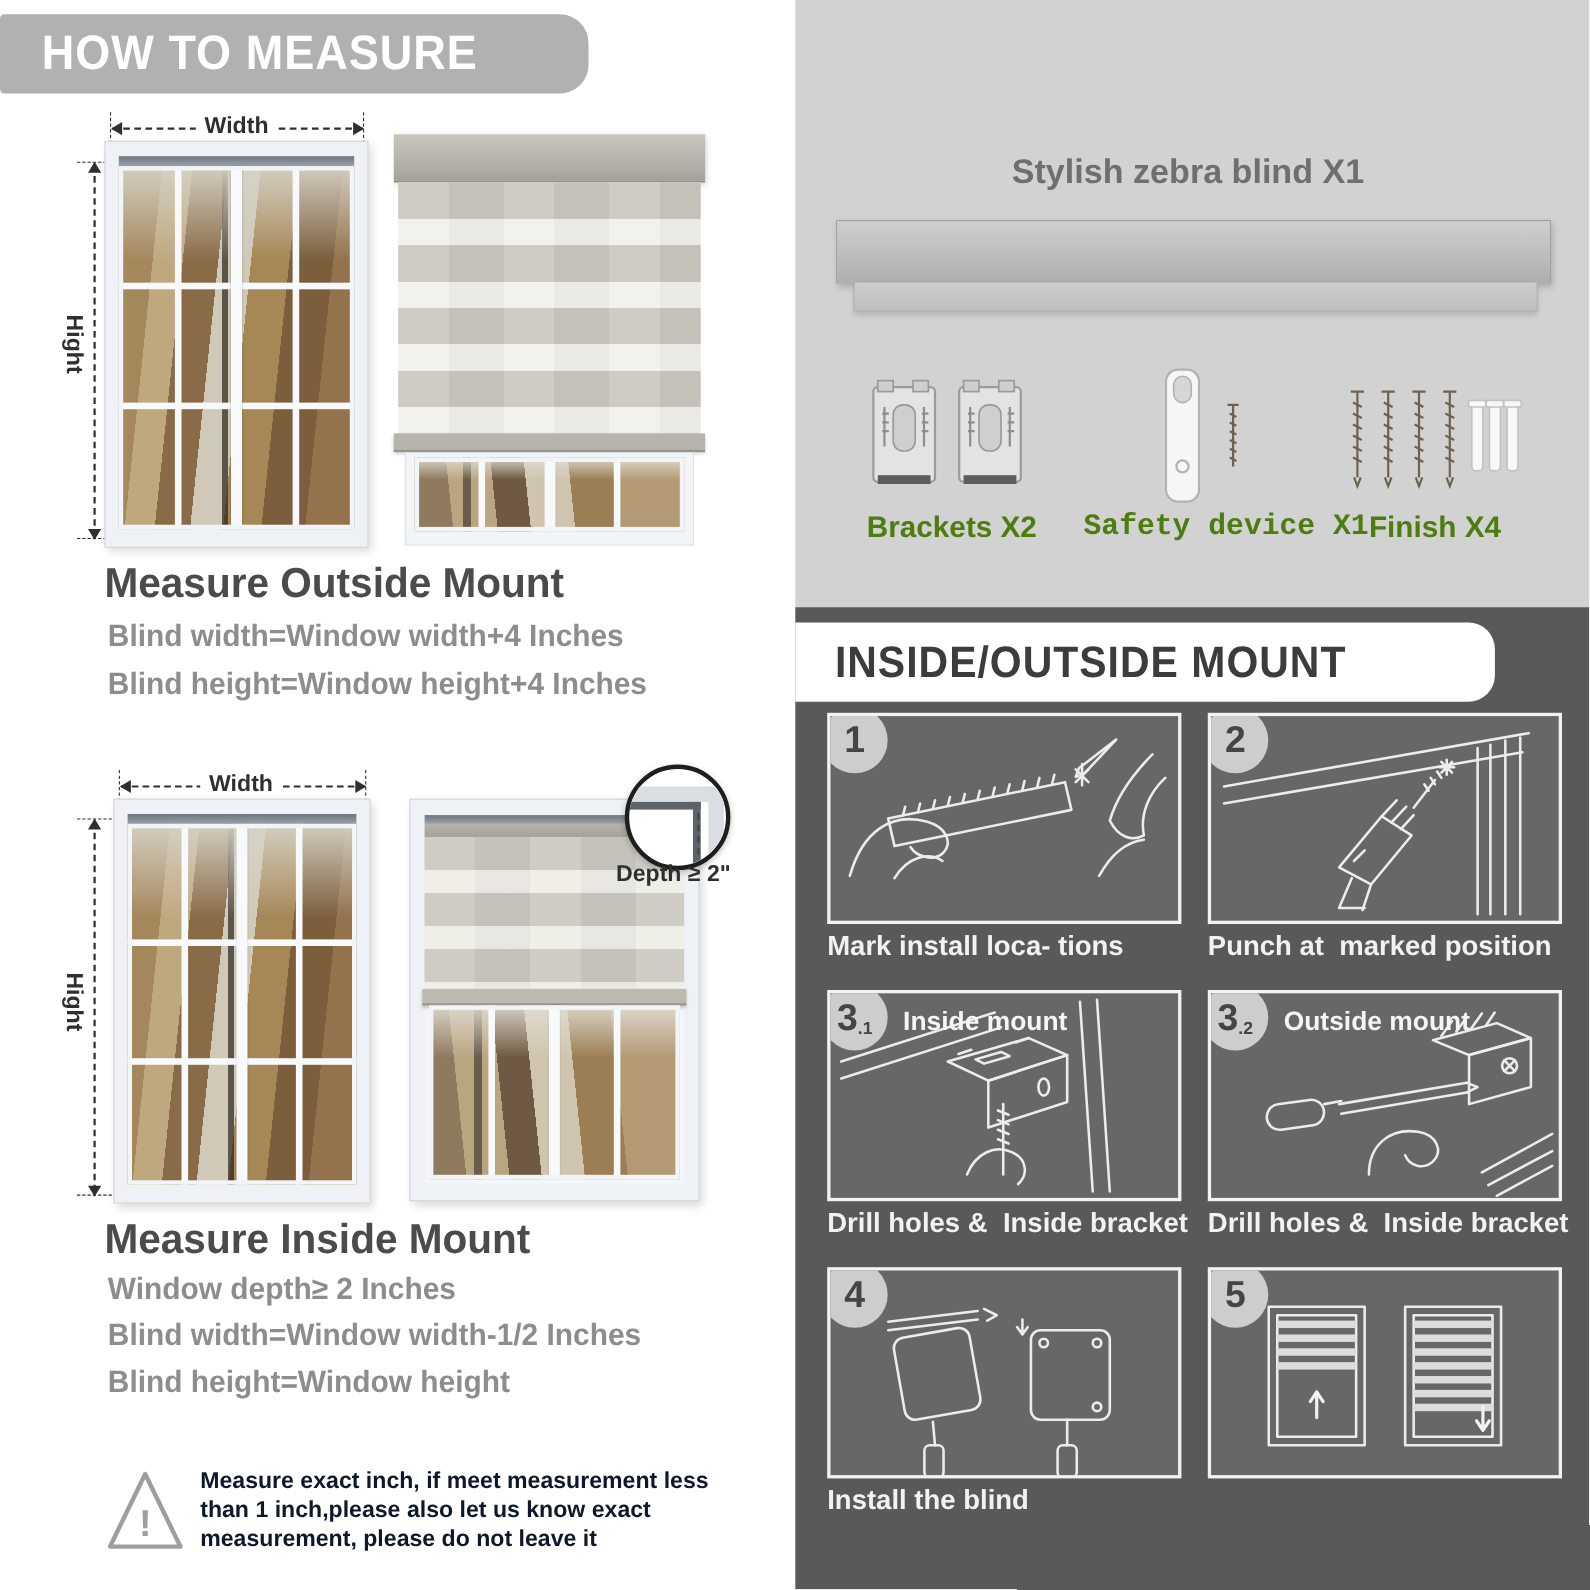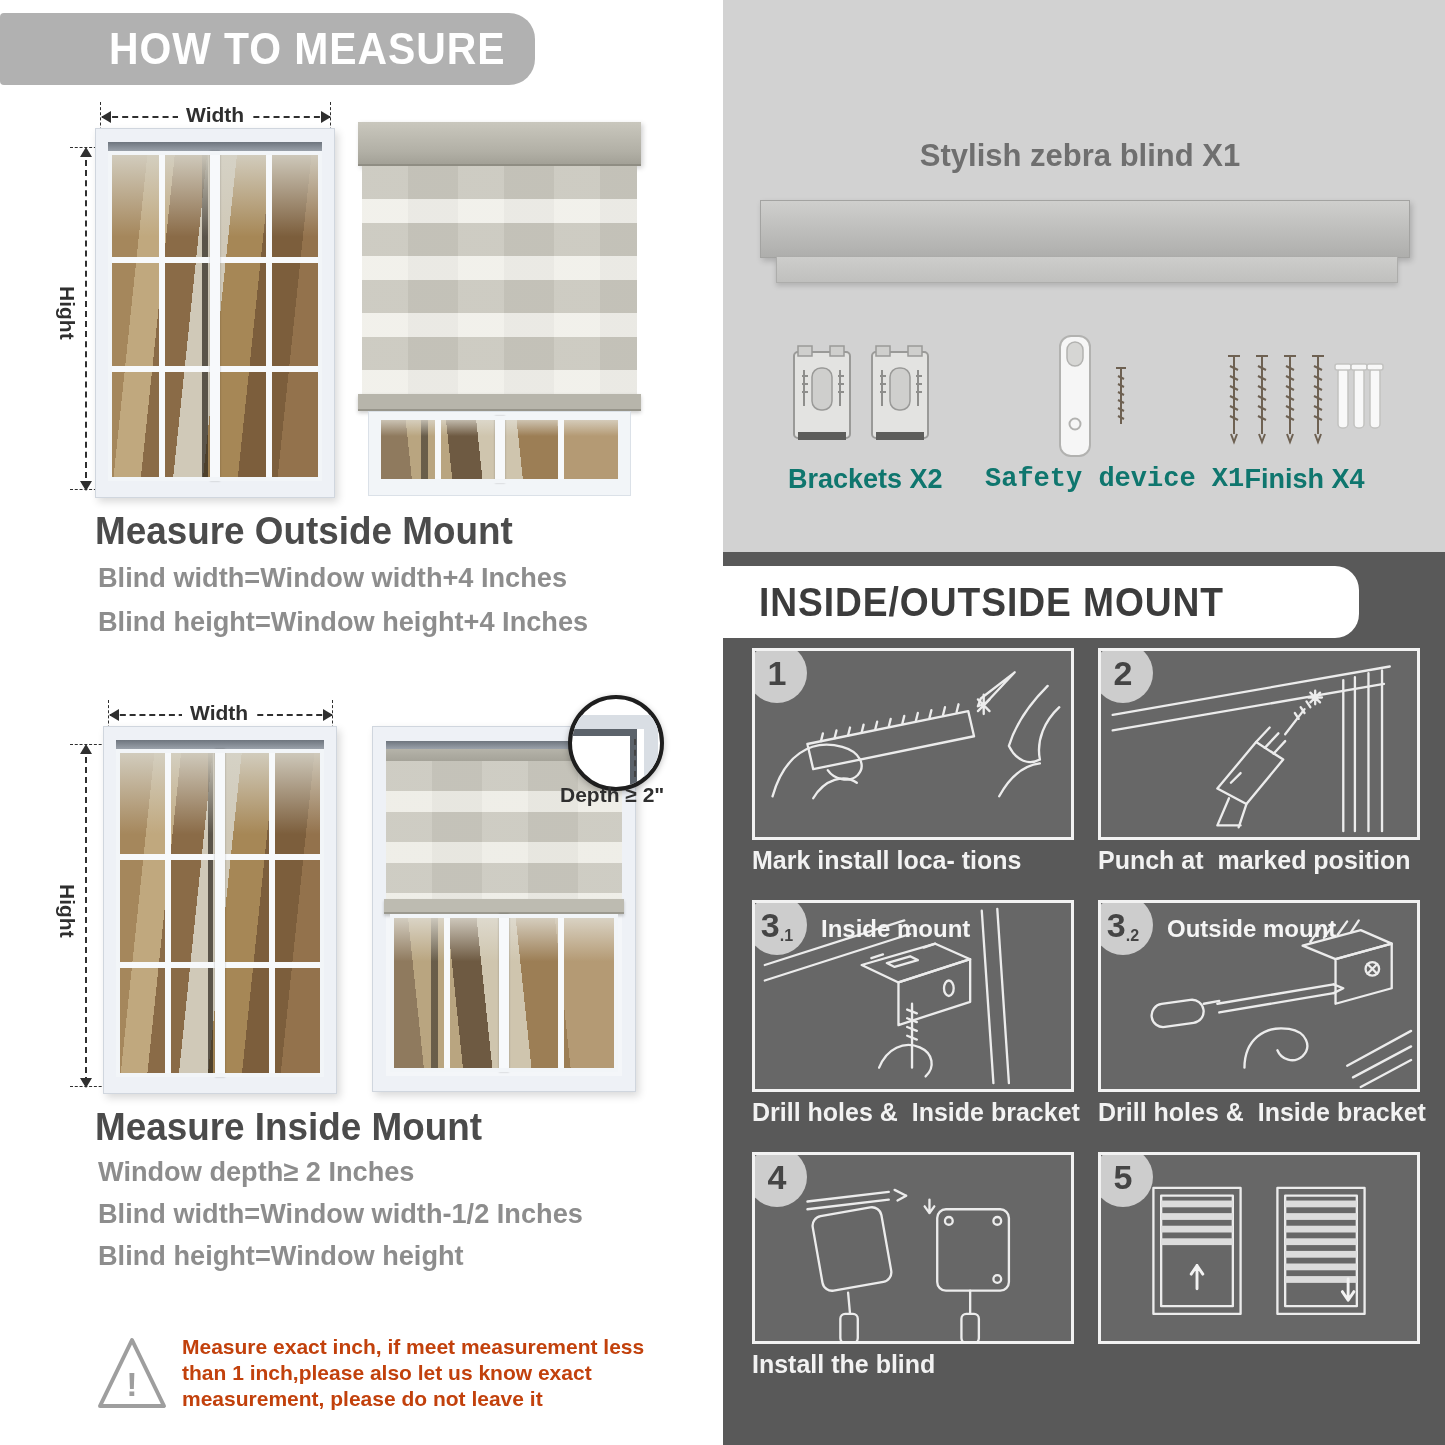--- a/index.html
+++ b/index.html
@@ -3,21 +3,21 @@
 <meta charset="utf-8">
 <style>
   html,body{margin:0;padding:0;background:#fff;}
   .page{position:relative;width:1445px;height:1445px;background:#ffffff;overflow:hidden;
         font-family:"Liberation Sans", sans-serif;}
   .abs{position:absolute;}
 
   
   .banner{position:absolute;display:flex;align-items:center;}
   .banner .txt{display:inline-block;font-weight:700;letter-spacing:1px;transform:scaleX(.93);transform-origin:left center;white-space:nowrap;}
-  .banner-left{left:0;top:13px;width:497px;height:72px;background:#b1b1b1;border-radius:4px 26px 26px 4px;padding-left:38px;justify-content:flex-end;}
+  .banner-left{left:0;top:13px;width:497px;height:72px;background:#b1b1b1;border-radius:4px 26px 26px 4px;padding-left:38px;}
   .banner-left .txt{font-size:44px;color:#ffffff;}
   .banner-included{left:723px;top:12px;width:500px;height:76px;background:#ffffff;border-radius:0 26px 26px 0;padding-left:38px;}
   .banner-included .txt{font-size:44px;color:#c6c6c6;}
   .banner-mount{left:723px;top:566px;width:600px;height:72px;background:#ffffff;border-radius:0 24px 24px 0;padding-left:36px;}
   .banner-mount .txt{font-size:40px;color:#3c3c3c;}
 
   
   .right-light{left:723px;top:0;width:722px;height:552px;background:#d2d2d2;}
   .right-dark{left:723px;top:552px;width:722px;height:893px;background:#595959;}
 
@@ -76,31 +76,31 @@
   .magnifier{position:absolute;left:568px;top:695px;width:88px;height:88px;border-radius:50%;
       border:4px solid #1e1e1e;background:#ffffff;overflow:hidden;box-shadow:0 2px 6px rgba(0,0,0,.25);}
   .mag-corner-outer{position:absolute;left:-20px;top:16px;width:92px;height:92px;border-top:14px solid #d9dee4;border-right:14px solid #d9dee4;}
   .mag-corner-dark{position:absolute;left:-20px;top:30px;width:78px;height:78px;border-top:7px solid #5c636b;border-right:7px solid #5c636b;}
   .mag-dash{position:absolute;left:62px;top:40px;height:38px;border-left:2px dashed #444;}
   .depth-label{position:absolute;left:560px;top:783px;width:130px;font-weight:700;font-size:21px;color:#2f2f2f;white-space:nowrap;}
 
   
   .h2{position:absolute;font-weight:700;font-size:38px;color:#4b4b4b;transform:scaleX(.97);transform-origin:left center;white-space:nowrap;}
   .rule-line{position:absolute;font-weight:700;font-size:28px;color:#8d8d8d;transform:scaleX(.97);transform-origin:left center;white-space:nowrap;}
-  .warn-text{position:absolute;left:182px;top:1334px;width:470px;font-weight:600;font-size:21px;line-height:26px;color:#c2410c;}
+  .warn-text{position:absolute;left:182px;top:1334px;width:470px;font-weight:600;font-size:21px;line-height:26px;color:#0f172a;}
   .warn-tri{position:absolute;left:96px;top:1334px;}
 
   
   .included-title{position:absolute;left:740px;top:138px;width:680px;text-align:center;font-weight:700;font-size:31px;color:#6f6f6f;}
   .headrail-main{position:absolute;left:760px;top:200px;width:648px;height:56px;
       background:linear-gradient(180deg,#cfcfcd 0%,#bdbdbb 55%,#aeaeac 100%);
       border:1px solid #a3a3a1;box-shadow:2px 3px 6px rgba(0,0,0,.18);}
   .headrail-lip{position:absolute;left:776px;top:257px;width:620px;height:25px;
       background:linear-gradient(180deg,#cdcdcb,#c0c0be);border:1px solid #adadab;border-top:none;box-shadow:0 3px 5px rgba(0,0,0,.15);}
-  .item-label{position:absolute;top:464px;font-weight:700;font-size:27px;color:#0f766e;text-align:center;white-space:nowrap;}
+  .item-label{position:absolute;top:464px;font-weight:700;font-size:27px;color:#4d7c0f;text-align:center;white-space:nowrap;}
 
   
   .panel{position:absolute;width:322px;height:192px;background:#676767;border:3px solid #f2f2f2;overflow:hidden;box-sizing:border-box;}
   .badge{position:absolute;left:-8px;top:-8px;width:60px;height:60px;border-radius:50%;background:#cdcdcd;
          display:flex;align-items:center;justify-content:center;}
   .badge .num{font-weight:700;font-size:34px;color:#454545;line-height:1;}
   .badge .sub{font-weight:700;font-size:16px;color:#454545;align-self:flex-end;margin-bottom:10px;}
   .panel-title{position:absolute;left:66px;top:12px;font-weight:700;font-size:24px;color:#f5f5f5;white-space:nowrap;}
   .caption{position:absolute;font-weight:700;font-size:25px;color:#f2f2f2;white-space:pre-wrap;}
   .stepsvg{position:absolute;inset:0;width:100%;height:100%;}

